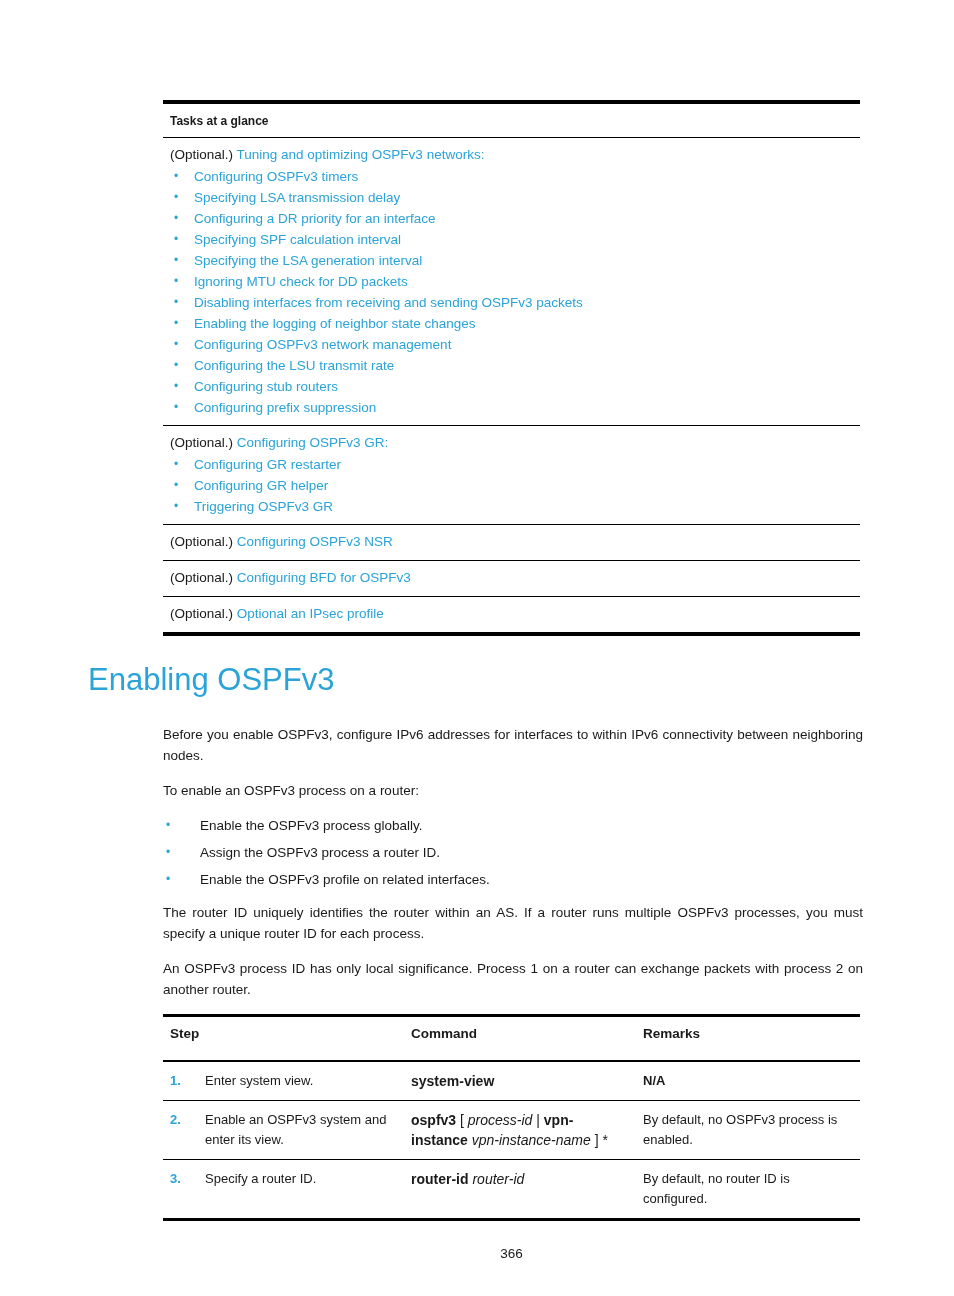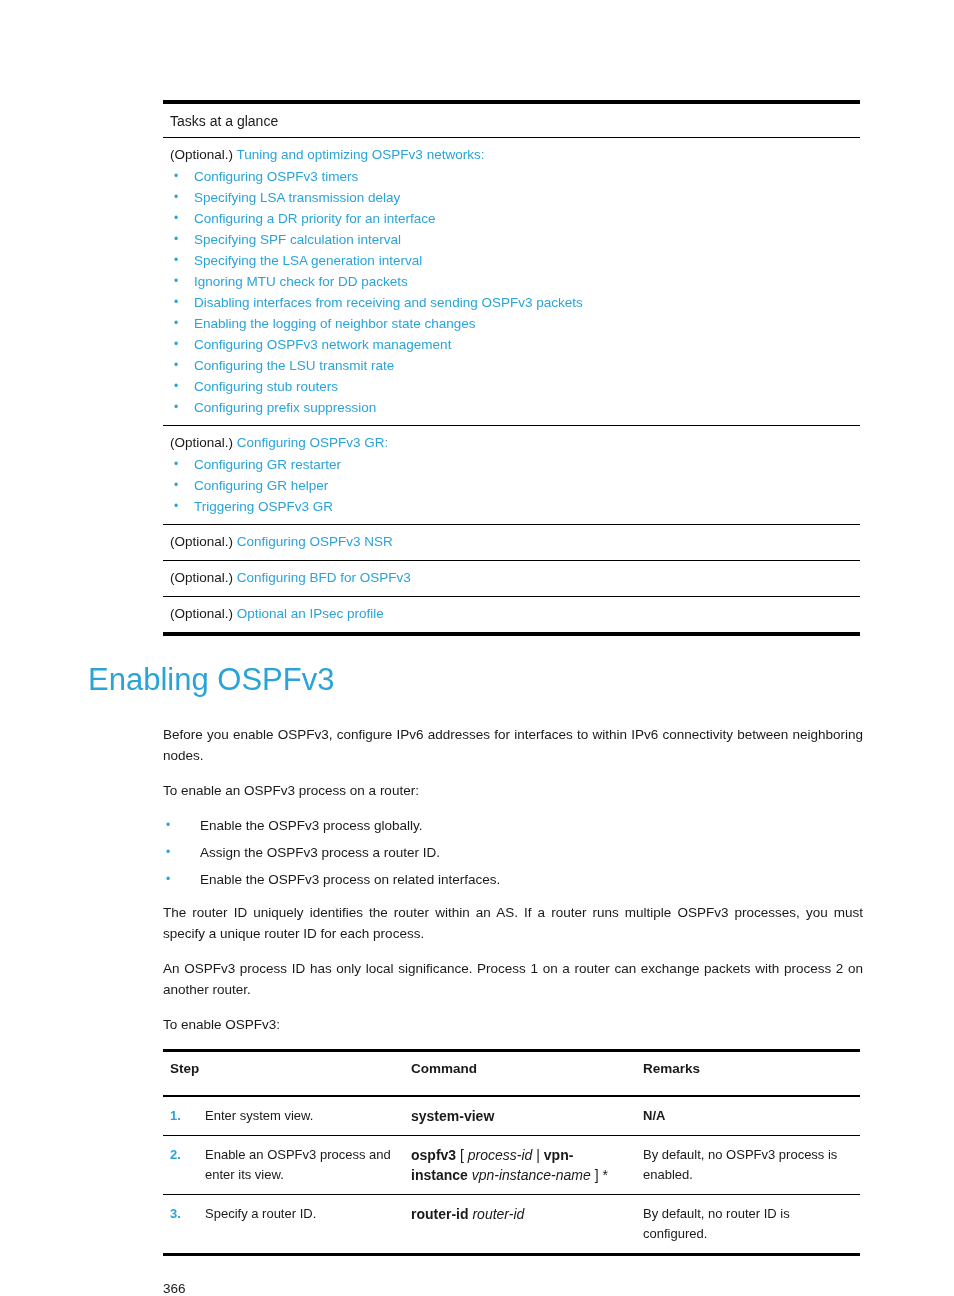--- a/index.html
+++ b/index.html
@@ -20,22 +20,22 @@
   a.doc-link { color: var(--accent, #2aa3d8); text-decoration: none; cursor: pointer; }
 
   
   .tasks-table {
     width: 697px;
     border-top: 4px solid #000;
     border-bottom: 4px solid #000;
     font-size: 13.5px;
   }
   .tasks-header {
-    font-weight: normal;
-    font-size: 14px;
+    font-weight: bold;
+    font-size: 12px;
     padding: 7px 0 6px 7px;
     border-bottom: 1px solid #000;
     line-height: 20px;
   }
   .task-section { padding-bottom: 7px; }
   .task-section + .task-section { border-top: 1px solid #000; }
   .task-intro { padding: 7px 0 1px 7px; line-height: 20px; }
   .task-item { display: flex; padding: 1px 0; line-height: 19px; margin-left: 11px; }
   .task-item .bullet {
     color: var(--accent, #2aa3d8);
@@ -98,20 +98,21 @@
     width: 35px; flex: none;
   }
   td.cmd-cell { font-size: 14px; }
   .seg-bold { font-weight: bold; }
   .seg-italic { font-style: italic; }
   .seg-normal { font-weight: normal; font-style: normal; }
 
   
   .page-number {
     margin-top: 22px;
+    text-align: center;
     font-size: 13.5px;
     width: 697px;
   }
 </style>
 </head>
 <body>
 
 <div class="content">
 
   <div class="tasks-table">
@@ -208,26 +209,25 @@
         <div class="body-bullet">
           <span class="bullet">•</span>
           <span>Enable the OSPFv3 process globally.</span>
         </div>
         <div class="body-bullet">
           <span class="bullet">•</span>
           <span>Assign the OSPFv3 process a router ID.</span>
         </div>
         <div class="body-bullet">
           <span class="bullet">•</span>
-          <span>Enable the OSPFv3 process on related interfaces.</span>
+          <span>Enable the OSPFv3 profile on related interfaces.</span>
         </div>
       </div>
     <p>The router ID uniquely identifies the router within an AS. If a router runs multiple OSPFv3 processes, you must specify a unique router ID for each process.</p>
     <p>An OSPFv3 process ID has only local significance. Process 1 on a router can exchange packets with process 2 on another router.</p>
-    <p class="no-just">To enable OSPFv3:</p>
 
     <table class="steps-table">
       <thead>
         <tr>
           <th>Step</th>
           <th>Command</th>
           <th>Remarks</th>
         </tr>
       </thead>
       <tbody id="steps-body">
@@ -238,21 +238,21 @@
                 <span class="step-text">Enter system view.</span>
               </div>
             </td>
             <td class="cmd-cell"><span class="seg-bold">system-view</span></td>
             <td><span class="seg-bold">N/A</span></td>
           </tr>
           <tr>
             <td class="step-cell">
               <div class="step-flex">
                 <span class="step-num">2.</span>
-                <span class="step-text">Enable an OSPFv3 process and enter its view.</span>
+                <span class="step-text">Enable an OSPFv3 system and enter its view.</span>
               </div>
             </td>
             <td class="cmd-cell"><span class="seg-bold">ospfv3</span><span class="seg-normal"> [ </span><span class="seg-italic">process-id</span><span class="seg-normal"> | </span><span class="seg-bold">vpn-instance</span><span class="seg-normal"> </span><span class="seg-italic">vpn-instance-name</span><span class="seg-normal"> ] *</span></td>
             <td><span class="seg-normal">By default, no OSPFv3 process is enabled.</span></td>
           </tr>
           <tr>
             <td class="step-cell">
               <div class="step-flex">
                 <span class="step-num">3.</span>
                 <span class="step-text">Specify a router ID.</span>

